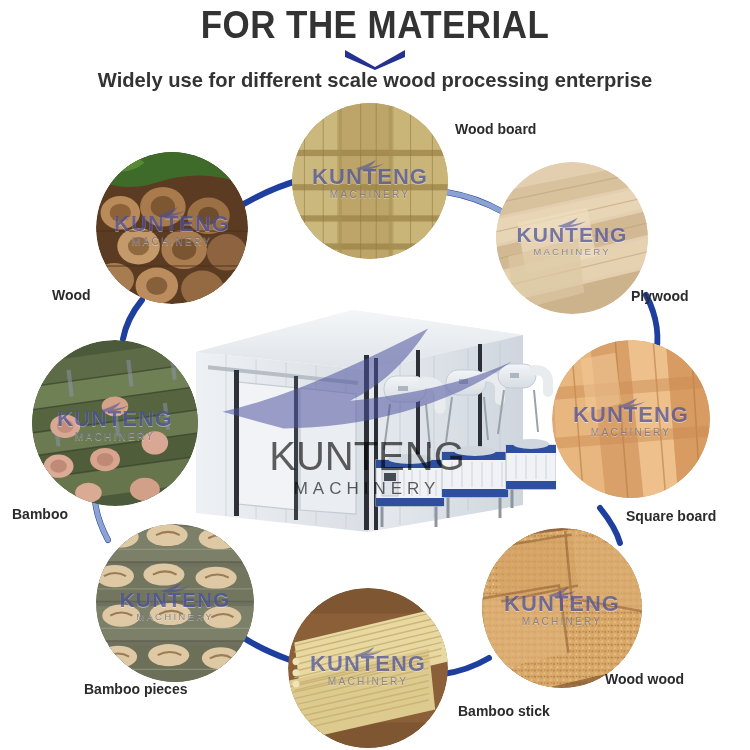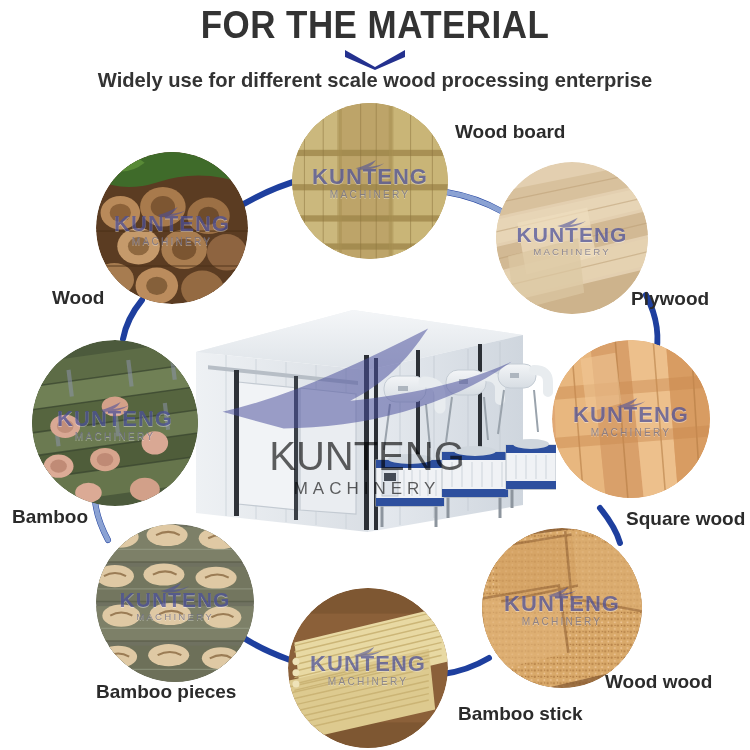--- a/index.html
+++ b/index.html
@@ -51,21 +51,21 @@
     line-height:1;
   }
   .wm .wm-sub {
     font-size:.46em; letter-spacing:2.2px; color:#6f6f8a;
     text-shadow:0 1px 0 rgba(255,255,255,.5);
     line-height:1.4;
   }
 
   
   .label {
-    position:absolute; font-size:19px; font-weight:bold;
+    position:absolute; font-size:14px; font-weight:bold;
     color:#2b2b2b; white-space:nowrap;
   }
 
   
   #machine { position:absolute; left:178px; top:300px; width:378px; height:232px; }
   #machine svg { display:block; width:100%; height:100%; }
   .machine-wm {
     position:absolute; left:50%; top:48%;
     transform:translate(-50%,-50%);
     width:300px; text-align:center; opacity:.62; pointer-events:none;
@@ -375,21 +375,21 @@
       </svg>
     </div>
     <div class="wm">
       <svg class="wm-bird" width="30" height="11" viewBox="0 0 54 20">
         <path d="M1 16 C14 13, 26 7, 38 1 C34 7, 30 11, 24 14 C34 13, 44 11, 53 7 C42 15, 26 19, 12 19 Z" fill="#4a4f9c" opacity=".8"></path>
       </svg>
       <div class="wm-main">KUNTENG</div>
       <div class="wm-sub">MACHINERY</div>
     </div>
   </div>
-  <div class="label" style="left:626px; top:508px;">Square wood</div>
+  <div class="label" style="left:626px; top:508px;">Square board</div>
 
   <div class="node" style="left:482px; top:528px; width:160px; height:160px; font-size:22px;">
     <div class="photo">
       <svg viewBox="0 0 100 100" preserveAspectRatio="none">
         <defs>
           <pattern id="corkTex" width="4" height="4" patternUnits="userSpaceOnUse">
             <rect width="4" height="4" fill="#d9a96a"></rect>
             <circle cx="1" cy="1" r=".7" fill="#b9854a"></circle>
             <circle cx="3" cy="3" r=".6" fill="#eec698"></circle>
             <circle cx="3.2" cy="0.8" r=".4" fill="#a87440"></circle>
@@ -490,21 +490,21 @@
       </svg>
     </div>
     <div class="wm">
       <svg class="wm-bird" width="30" height="11" viewBox="0 0 54 20">
         <path d="M1 16 C14 13, 26 7, 38 1 C34 7, 30 11, 24 14 C34 13, 44 11, 53 7 C42 15, 26 19, 12 19 Z" fill="#4a4f9c" opacity=".8"></path>
       </svg>
       <div class="wm-main">KUNTENG</div>
       <div class="wm-sub">MACHINERY</div>
     </div>
   </div>
-  <div class="label" style="left:96px; top:681px;">Bamboo pieces</div>
+  <div class="label" style="left:84px; top:681px;">Bamboo pieces</div>
 
   <div class="node" style="left:32px; top:340px; width:166px; height:166px; font-size:22px;">
     <div class="photo">
       <svg viewBox="0 0 100 100" preserveAspectRatio="none">
         <rect width="100" height="100" fill="#4c5a3c"></rect>
         <g>
           <polygon points="0,14 100,0 100,14 0,28" fill="#5d6c46"></polygon>
           <polygon points="0,28 100,14 100,28 0,42" fill="#708055"></polygon>
           <polygon points="0,42 100,28 100,42 0,56" fill="#56653f"></polygon>
           <polygon points="0,56 100,42 100,56 0,70" fill="#6b7a51"></polygon>

